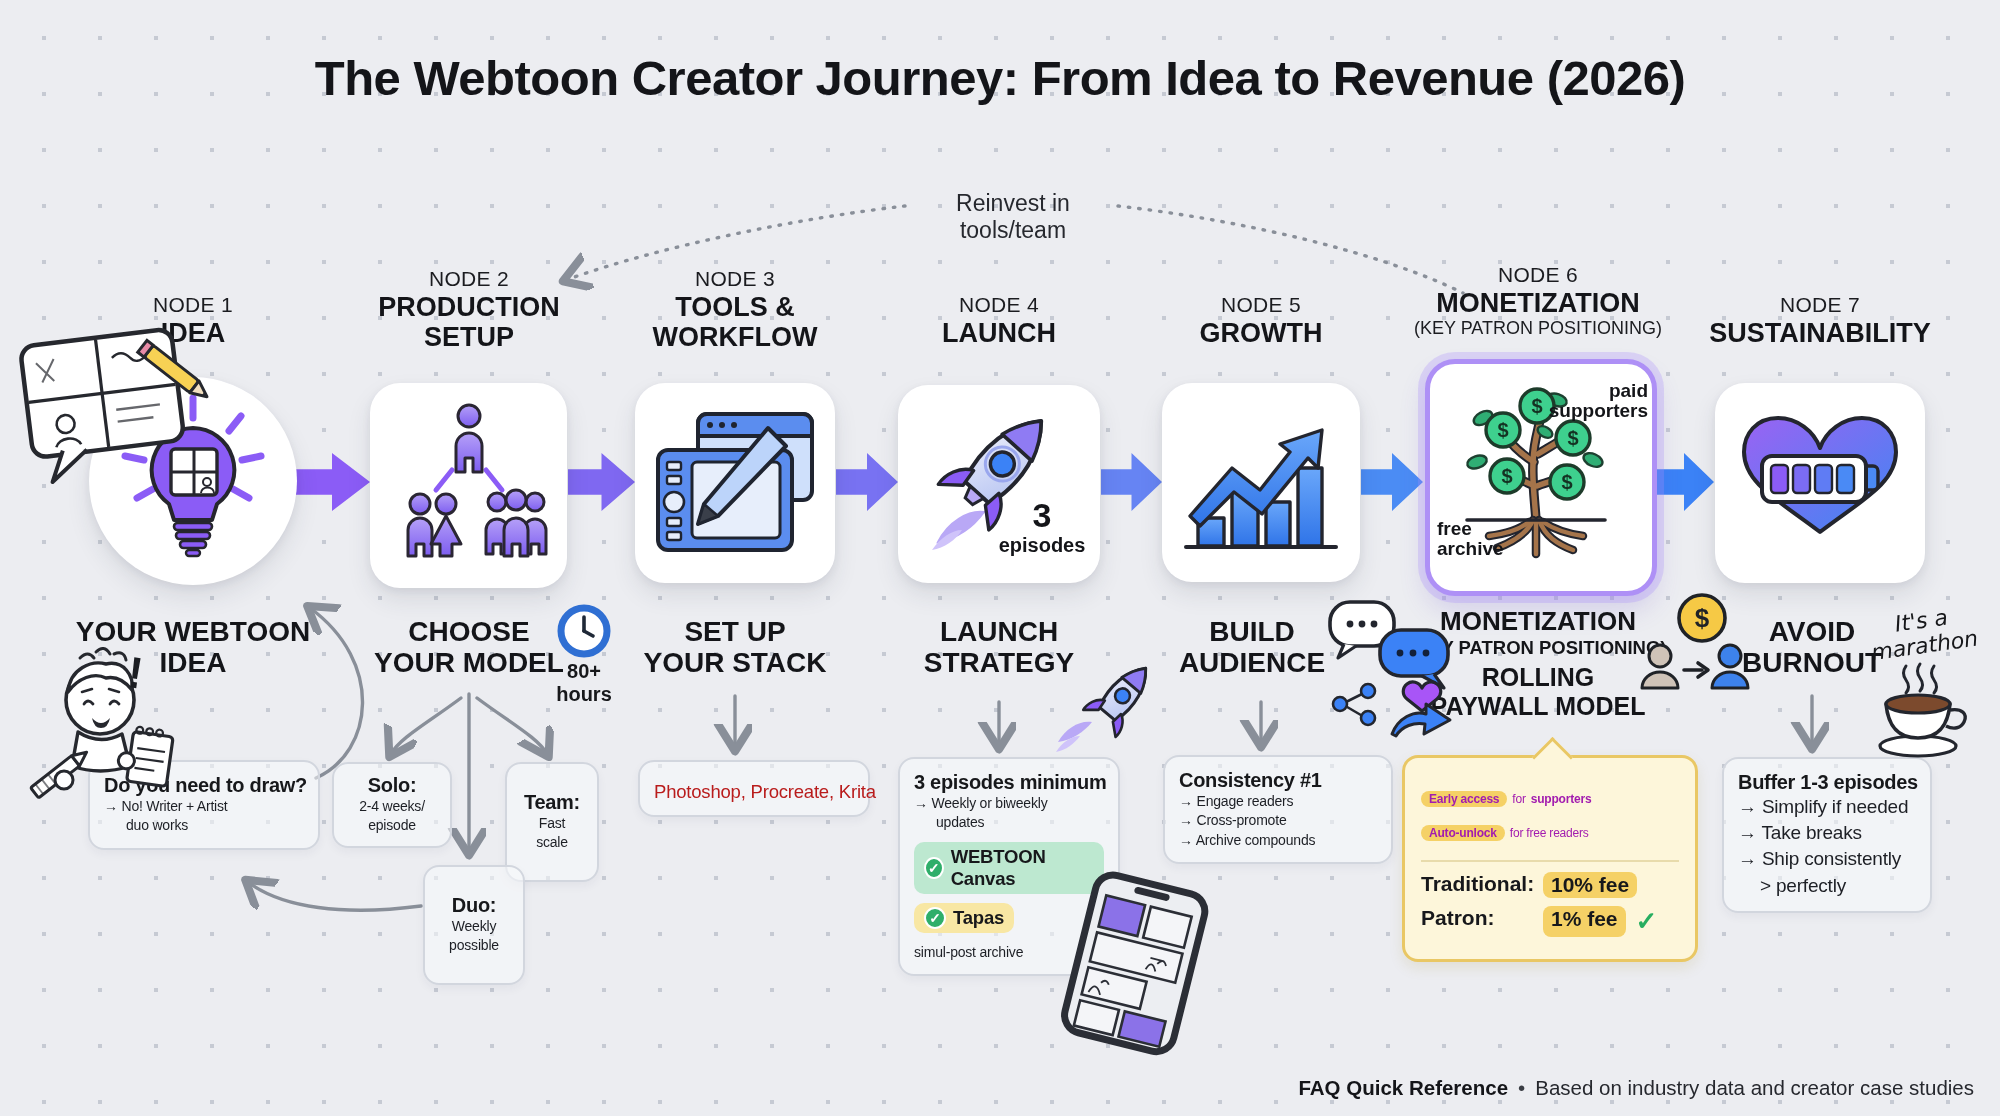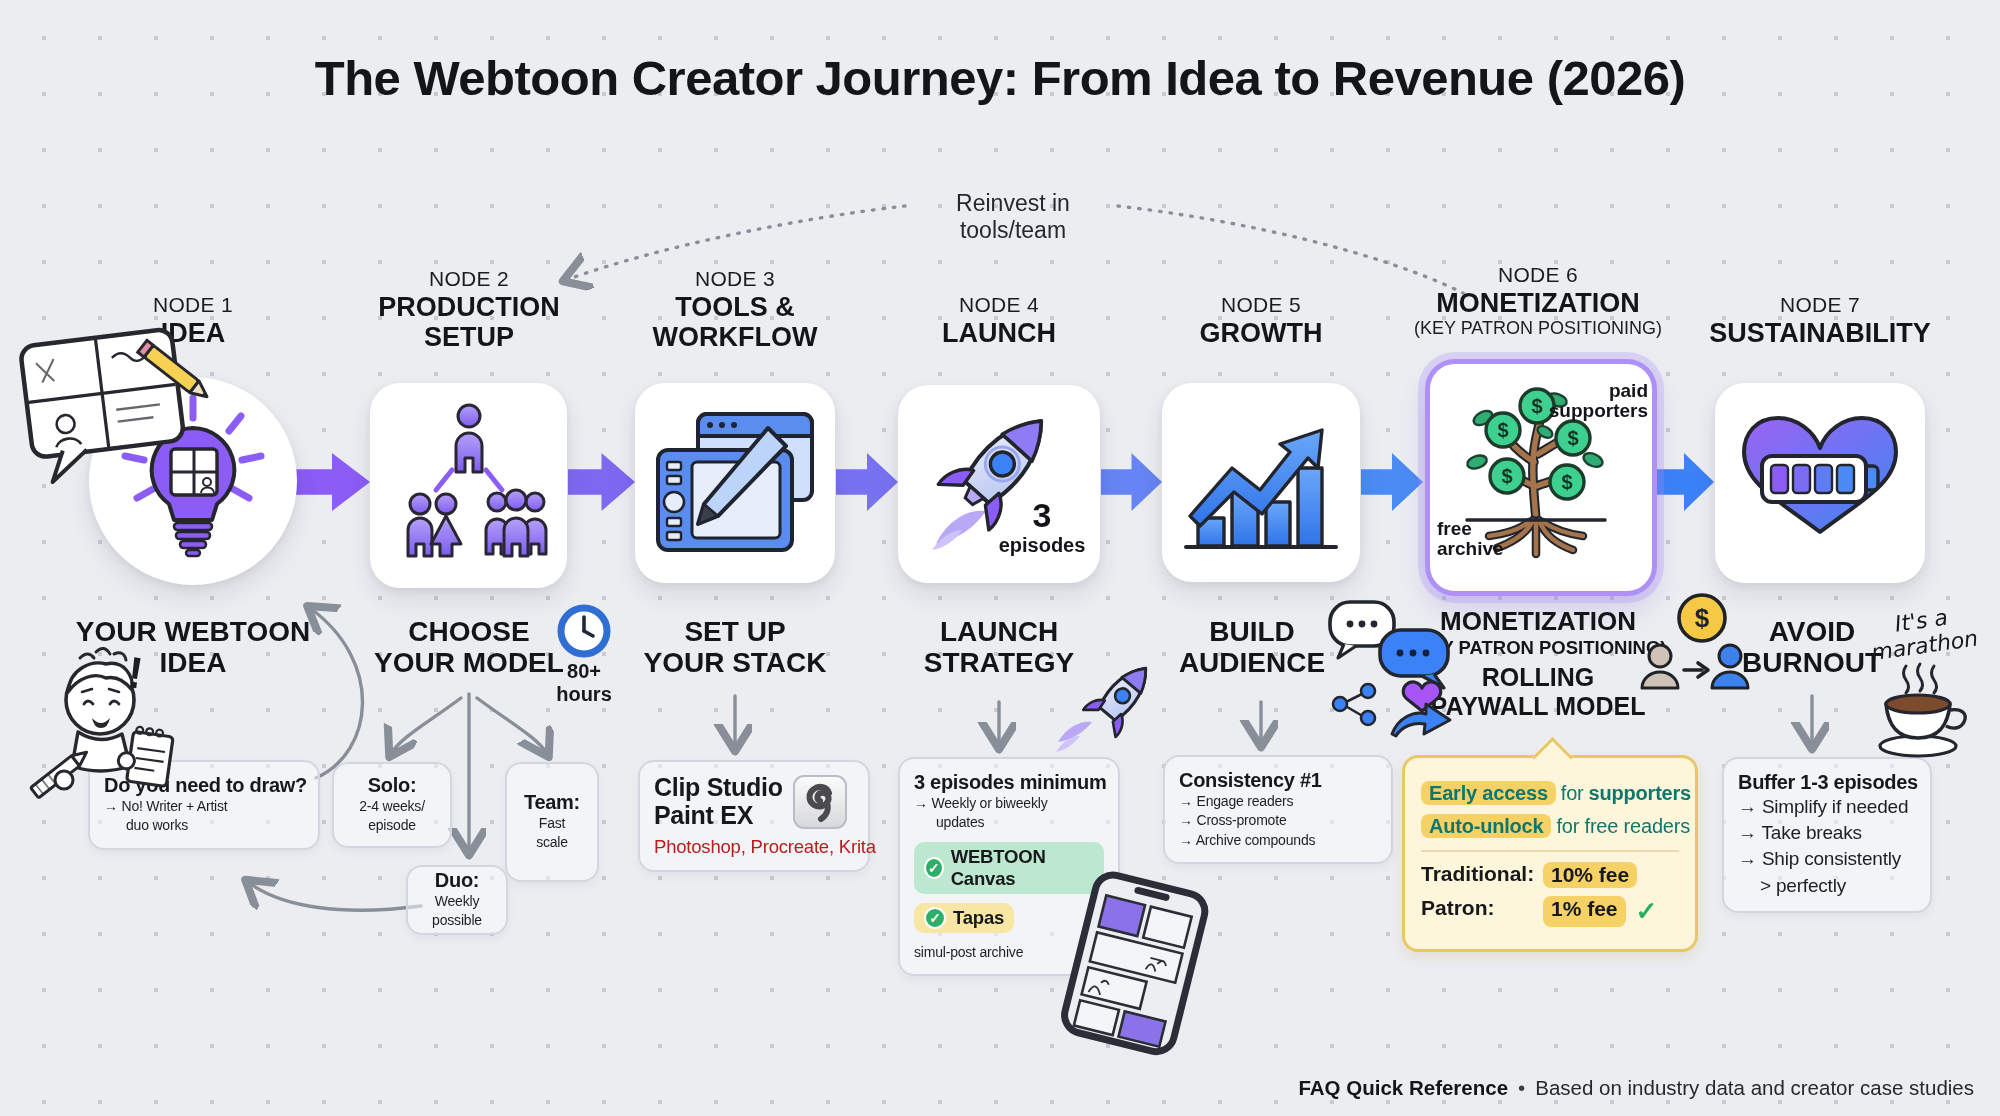--- a/index.html
+++ b/index.html
@@ -53,21 +53,21 @@
   .pill-yellow{background:#f8e7a4;}
   .check-dot{width:22px;height:22px;border-radius:50%;background:#2fae6a;color:#fff;
     display:inline-flex;align-items:center;justify-content:center;font-size:14px;font-weight:700;
     border:2px solid #fff;box-sizing:border-box;}
   
   .callout{z-index:3;background:#fdf6da;border:3px solid #e9c764;border-radius:16px;
     padding:14px 16px;box-shadow:0 6px 14px rgba(150,120,20,0.12);}
   .callout .ptr{position:absolute;top:-15px;left:133px;width:26px;height:26px;background:#fdf6da;
     border-left:3px solid #e9c764;border-top:3px solid #e9c764;transform:rotate(45deg);}
   .hl{background:#f5d166;border-radius:8px;padding:1px 8px;font-weight:700;}
-  .c-line{font-size:20px;margin:10px 0;color:#0f766e;letter-spacing:-0.2px;white-space:nowrap;}
+  .c-line{font-size:12px;margin:20px 0;color:#a21caf;letter-spacing:-0.2px;white-space:nowrap;}
   .c-mid{margin:0 5px;}
   .c-bold{font-weight:700;}
   .c-div{border-top:2px solid #e8dbab;margin:12px 0 10px 0;}
   .c-row{display:flex;font-size:21px;font-weight:700;margin:8px 0;}
   .c-row .lbl{width:122px;}
   .c-check{color:#27ae60;font-size:26px;font-weight:700;margin-left:10px;}
   
   .tree-label{z-index:4;font-size:19px;font-weight:700;line-height:1.05;color:#141519;}
   .icon-caption-num{z-index:4;font-size:34px;font-weight:800;color:#141519;line-height:1;}
   .icon-caption{z-index:4;font-size:20px;font-weight:700;color:#141519;line-height:1;}
@@ -368,42 +368,27 @@
 <div class="abs detail detail-ctr" style="left:332px;top:762px;width:92px;padding:10px 12px;">
   <div class="d-title">Solo:</div>
   <div class="d-line">2-4 weeks/</div>
   <div class="d-line">episode</div>
 </div>
 <div class="abs detail detail-ctr" style="left:505px;top:762px;width:66px;padding:27px 12px;">
   <div class="d-title">Team:</div>
   <div class="d-line">Fast</div>
   <div class="d-line">scale</div>
 </div>
-<div class="abs detail detail-ctr" style="left:406px;top:865px;width:74px;padding:2px 12px;">
+<div class="abs detail detail-ctr" style="left:423px;top:865px;width:74px;padding:27px 12px;">
   <div class="d-title">Duo:</div>
   <div class="d-line">Weekly</div>
   <div class="d-line">possible</div>
 </div>
 
 <div class="abs detail" style="left:638px;top:760px;width:200px;">
-  <div class="stack-row">
-    <div class="stack-title">Clip Studio
-Paint EX</div>
-    <svg width="54" height="54" viewBox="0 0 54 54" style="position:static;flex:0 0 auto;">
-      <defs>
-          <linearGradient id="gradLogo" x1="0" y1="0" x2="0" y2="1">
-            <stop offset="0" stop-color="#fbfbfb"></stop>
-            <stop offset="1" stop-color="#d7d8da"></stop>
-          </linearGradient>
-        </defs>
-      <rect x="1" y="1" width="52" height="52" rx="10" fill="url(#gradLogo)" stroke="#b9bdc6" stroke-width="2"></rect>
-      <path d="M36 18 C34 12 26 10 21 14 C15 18 15 26 21 30 C26 33 33 31 35 26 C37 21 33 17 28 18 C24 19 23 24 27 26" fill="none" stroke="#4b4b4d" stroke-width="6" stroke-linecap="round"></path>
-      <path d="M34 28 C36 34 34 40 28 44" fill="none" stroke="#4b4b4d" stroke-width="6" stroke-linecap="round"></path>
-    </svg>
-  </div>
   <div class="stack-sub">Photoshop, Procreate, Krita</div>
 </div>
 
 <div class="abs detail" style="left:898px;top:757px;width:190px;">
   <div class="d-title">3 episodes minimum</div>
   <div class="d-line">→ Weekly or biweekly</div>
   <div class="d-line d-indent">updates</div>
   <div>
     <span class="pill pill-green">
       <span class="check-dot">✓</span>

